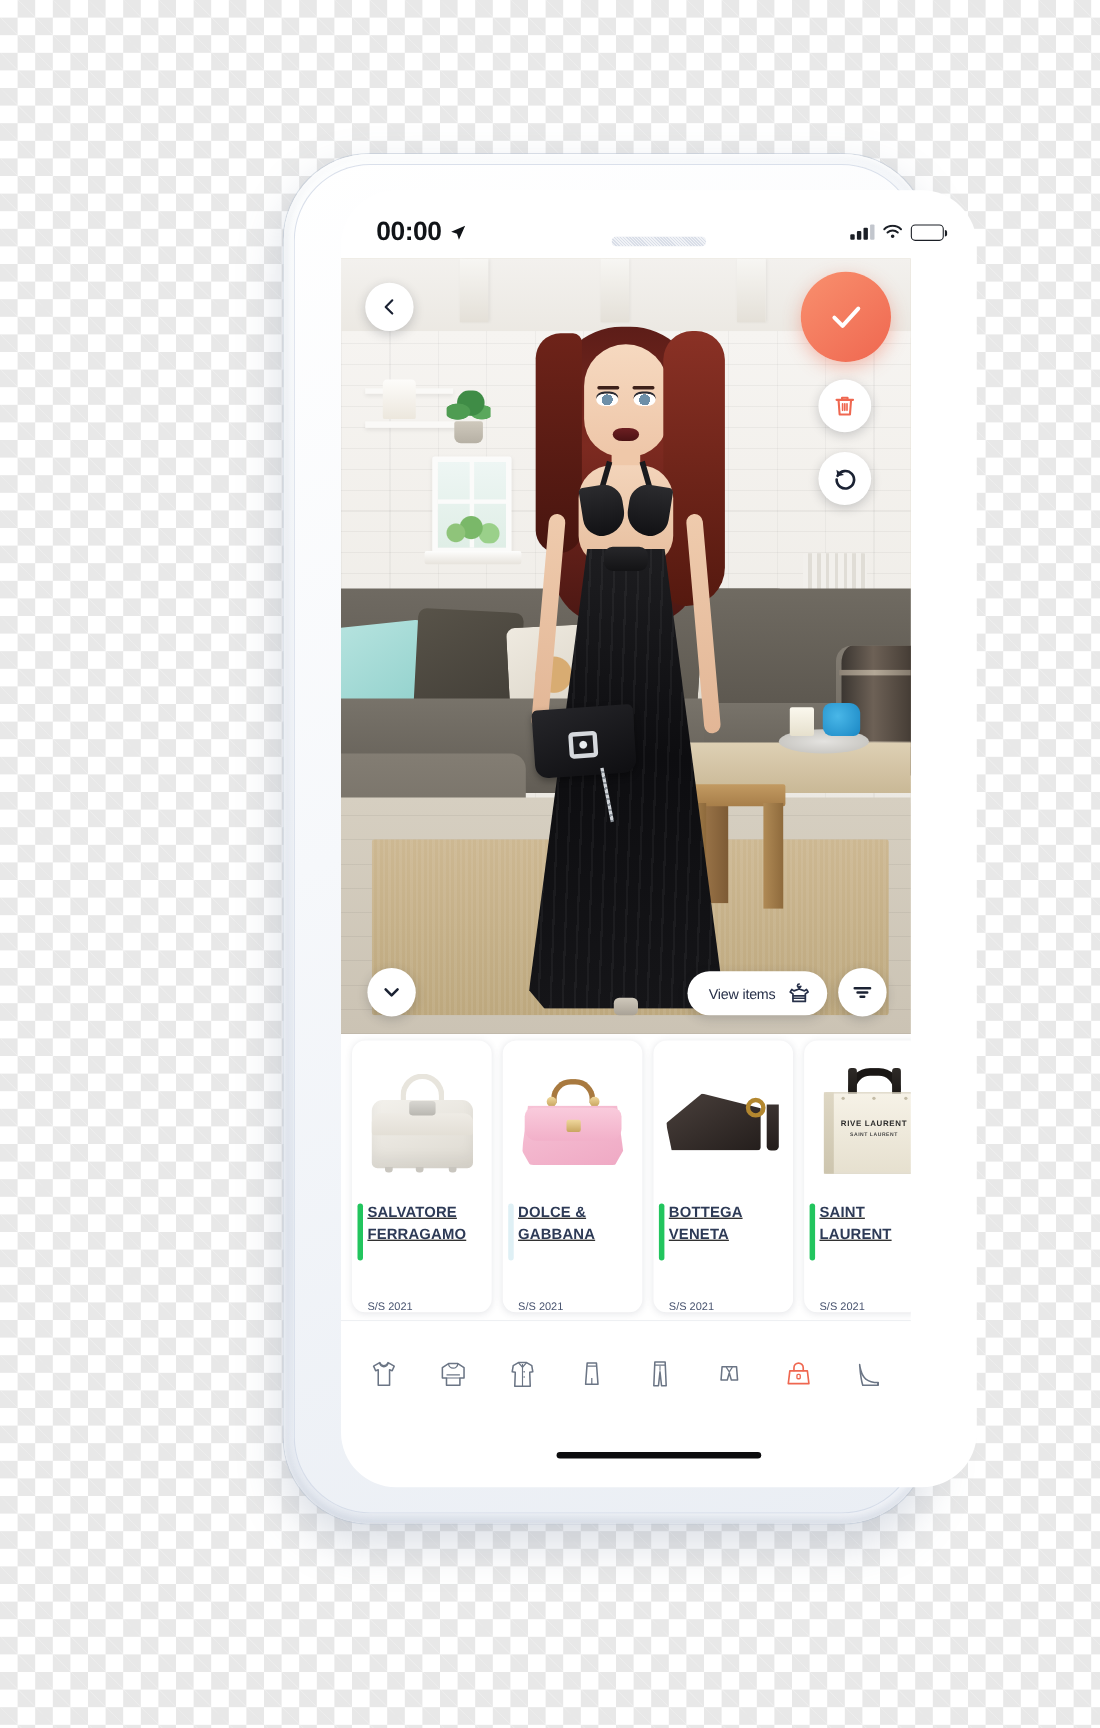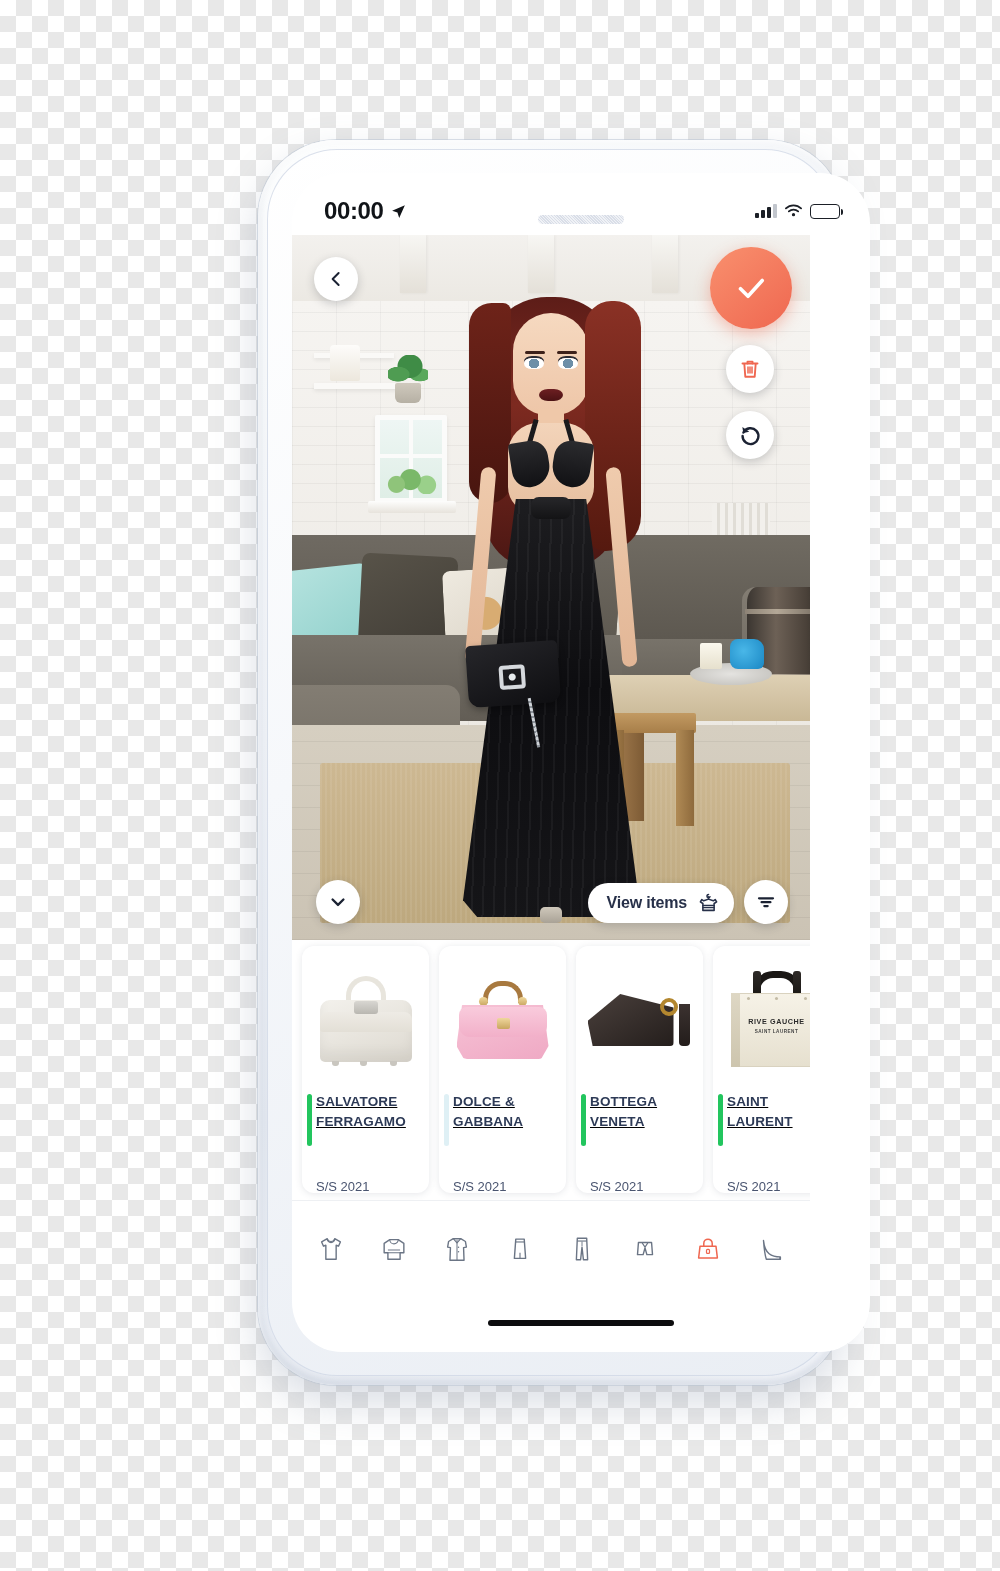--- a/index.html
+++ b/index.html
@@ -42,21 +42,21 @@
     left: 9px; top: 9px;
     width: 568px; height: 1227px;
     border-radius: 70px;
     background: linear-gradient(160deg, #ffffff 0%, #f6f8fb 45%, #eaeef4 100%);
     box-shadow: inset 0 0 0 1px rgba(206,214,228,0.75);
   }
 
   
   .screen {
     position: absolute;
-    left: 34px; top: 33px;
+    left: 52px; top: 33px;
     width: 578px; height: 1179px;
     border-radius: 50px;
     background: #ffffff;
     overflow: hidden;
   }
 
   
   .speaker {
     position: absolute;
     left: 50%;
@@ -464,21 +464,21 @@
     right:76px; top:648px;
     height:40px;
     padding: 0 13px 0 19px;
     border-radius:20px;
     background:#ffffff;
     display:flex; align-items:center; gap:9px;
     z-index:18;
     box-shadow: 0 3px 10px rgba(40,45,55,0.2);
   }
   .view-items-btn .vi-label {
-    font-size:16px; font-weight:700; color:#273049; letter-spacing:-0.2px;
+    font-size:13px; font-weight:400; color:#273049; letter-spacing:-0.2px;
     white-space: nowrap;
   }
 
   
   .cards-area {
     position:absolute;
     left:0; top:767px;
     width:518px; height:260px;
     background:#ffffff;
     overflow:hidden;
@@ -523,21 +523,21 @@
     color:#2d3a56;
     line-height:1.46;
     letter-spacing:0.15px;
     text-transform:uppercase;
     padding-right:6px;
     min-height:40px;
   }
   .season {
     position:absolute;
     left:14px; bottom:-62px;
-    font-size:13px;
+    font-size:10px;
     color:#4a5570;
     font-weight:400;
   }
 
   
   .bag { position:relative; }
   .bag-ferragamo { width:92px; height:86px; }
   .bag-ferragamo .body {
     position:absolute; left:0; bottom:0; width:92px; height:62px;
     background: linear-gradient(160deg,#f3f1ec,#ddd9d0);
@@ -894,21 +894,21 @@
           <div class="card-img">
             <div class="bag bag-ysl">
               <div class="arc"></div>
               <div class="handle h-l"></div>
               <div class="handle h-r"></div>
               <div class="body"></div>
               <div class="edge-l"></div>
               <div class="stud" style="left:16px"></div>
               <div class="stud" style="left:44px"></div>
               <div class="stud" style="right:16px"></div>
-              <div class="t1">RIVE GAUCHE</div>
+              <div class="t1">RIVE LAURENT</div>
               <div class="t2">SAINT LAURENT</div>
             </div>
           </div>
           <div class="card-meta">
             <span class="accent" style="background:#22c55e"></span>
             <div class="brand">SAINT LAURENT</div>
             <div class="season">S/S 2021</div>
           </div>
         </div>
 

